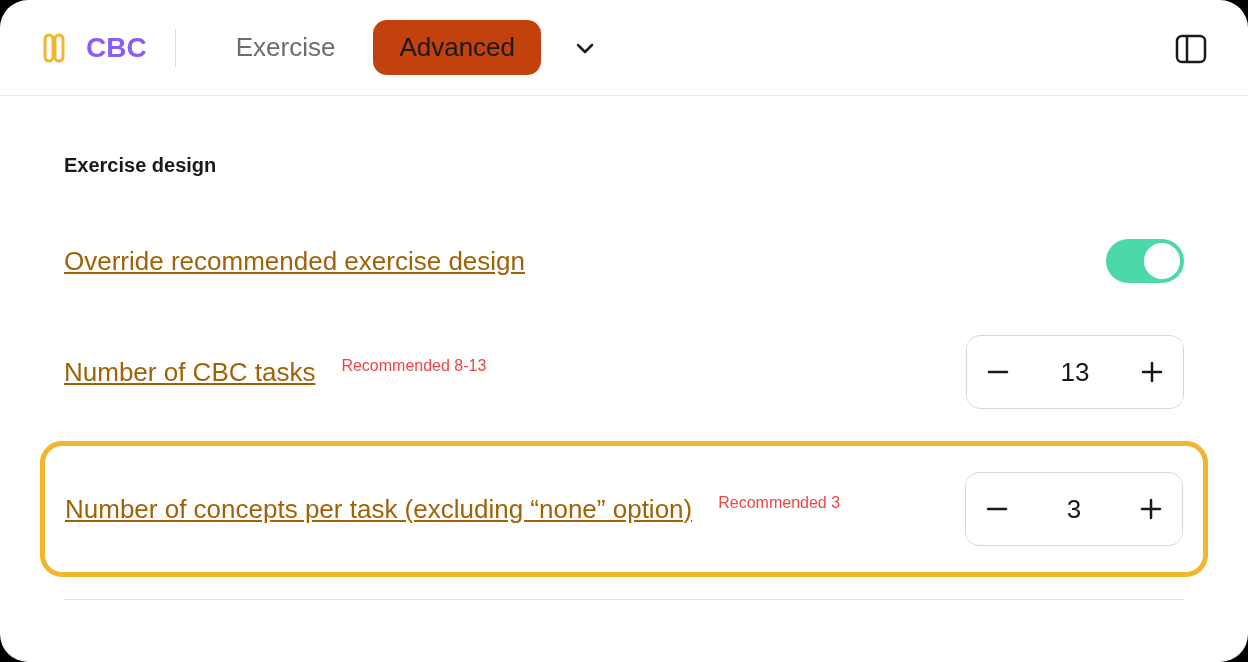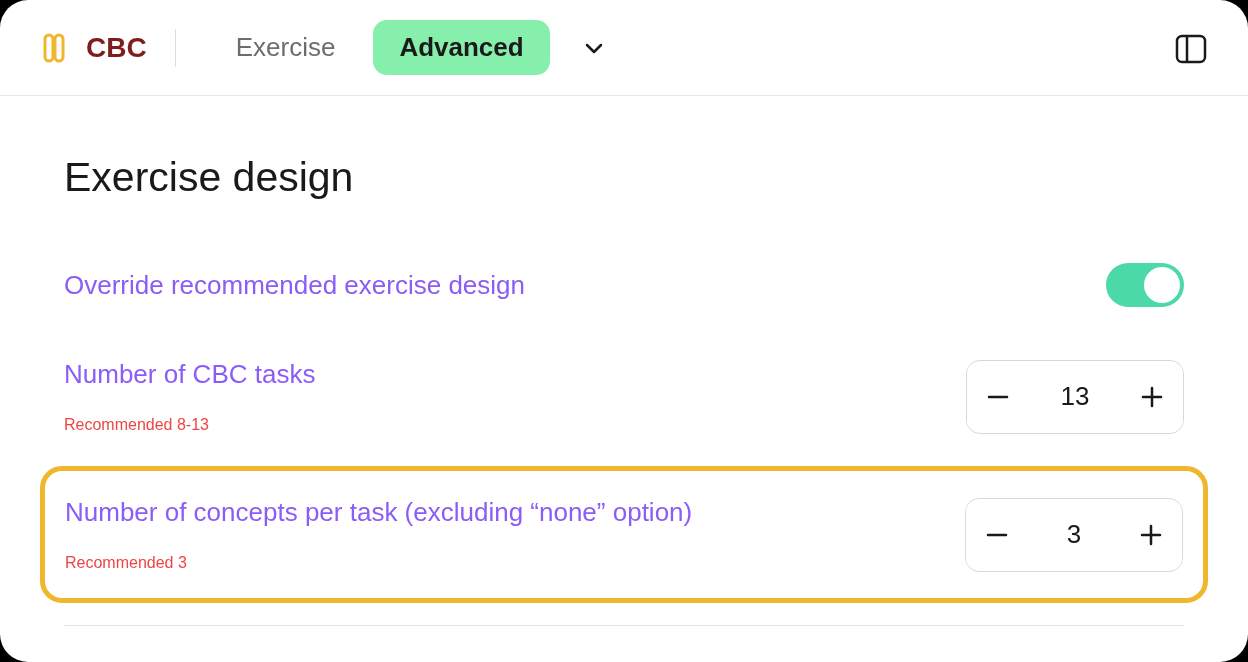--- a/index.html
+++ b/index.html
@@ -34,21 +34,21 @@
     .app-logo {
       width: 32px;
       height: 32px;
       display: flex;
       align-items: center;
       justify-content: center;
     }
     .app-title {
       font-size: 28px;
       font-weight: 700;
-      color: #7f1d1d;
+      color: #8b5cf6;
       margin-right: 12px;
     }
     .divider {
       width: 1px;
       height: 38px;
       background: #ddd;
       margin-right: 18px;
     }
     .tabs {
       display: flex;
@@ -56,23 +56,23 @@
       gap: 12px;
     }
     .tab {
       font-size: 26px;
       color: #6d6d6d;
       padding: 12px 26px;
       border-radius: 14px;
       cursor: pointer;
     }
     .tab.active {
-      background: #86efac;
+      background: #c2410c;
       color: #1a1a1a;
-      font-weight: 700;
+      font-weight: 400;
     }
     .chevron-btn {
       width: 44px;
       height: 44px;
       display: flex;
       align-items: center;
       justify-content: center;
       cursor: pointer;
       margin-left: 10px;
     }
@@ -84,39 +84,40 @@
       height: 38px;
       display: flex;
       align-items: center;
       justify-content: center;
       cursor: pointer;
     }
     .content {
       padding: 58px 64px 0 64px;
     }
     .section-title {
-      font-size: 41px;
-      font-weight: 400;
+      font-size: 20px;
+      font-weight: 700;
       color: #1a1a1a;
       margin-bottom: 44px;
     }
     .row {
       display: flex;
       align-items: center;
       justify-content: space-between;
       padding: 18px 0;
     }
     .row-text {
       display: flex;
-      flex-direction: column;
+      flex-direction: row;
       gap: 26px;
     }
     .row-label {
       font-size: 26px;
-      color: #8b5cf6;
+      color: #a16207;
+      text-decoration: underline;
     }
     .row-hint {
       font-size: 16px;
       color: #ef4444;
     }
     .toggle {
       width: 78px;
       height: 44px;
       background: #4cd9a8;
       border-radius: 22px;

